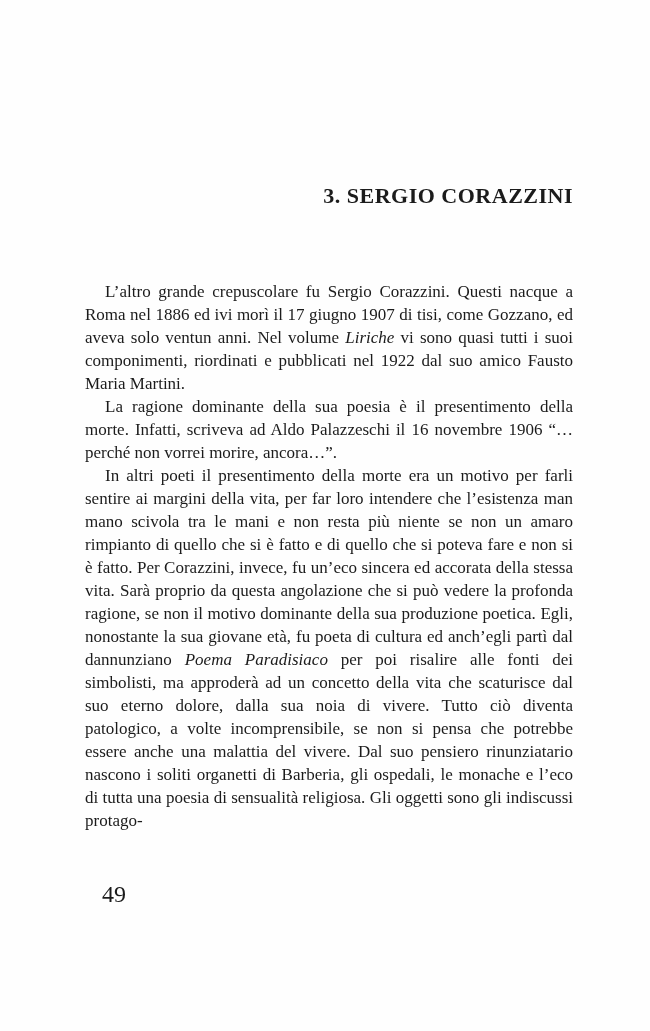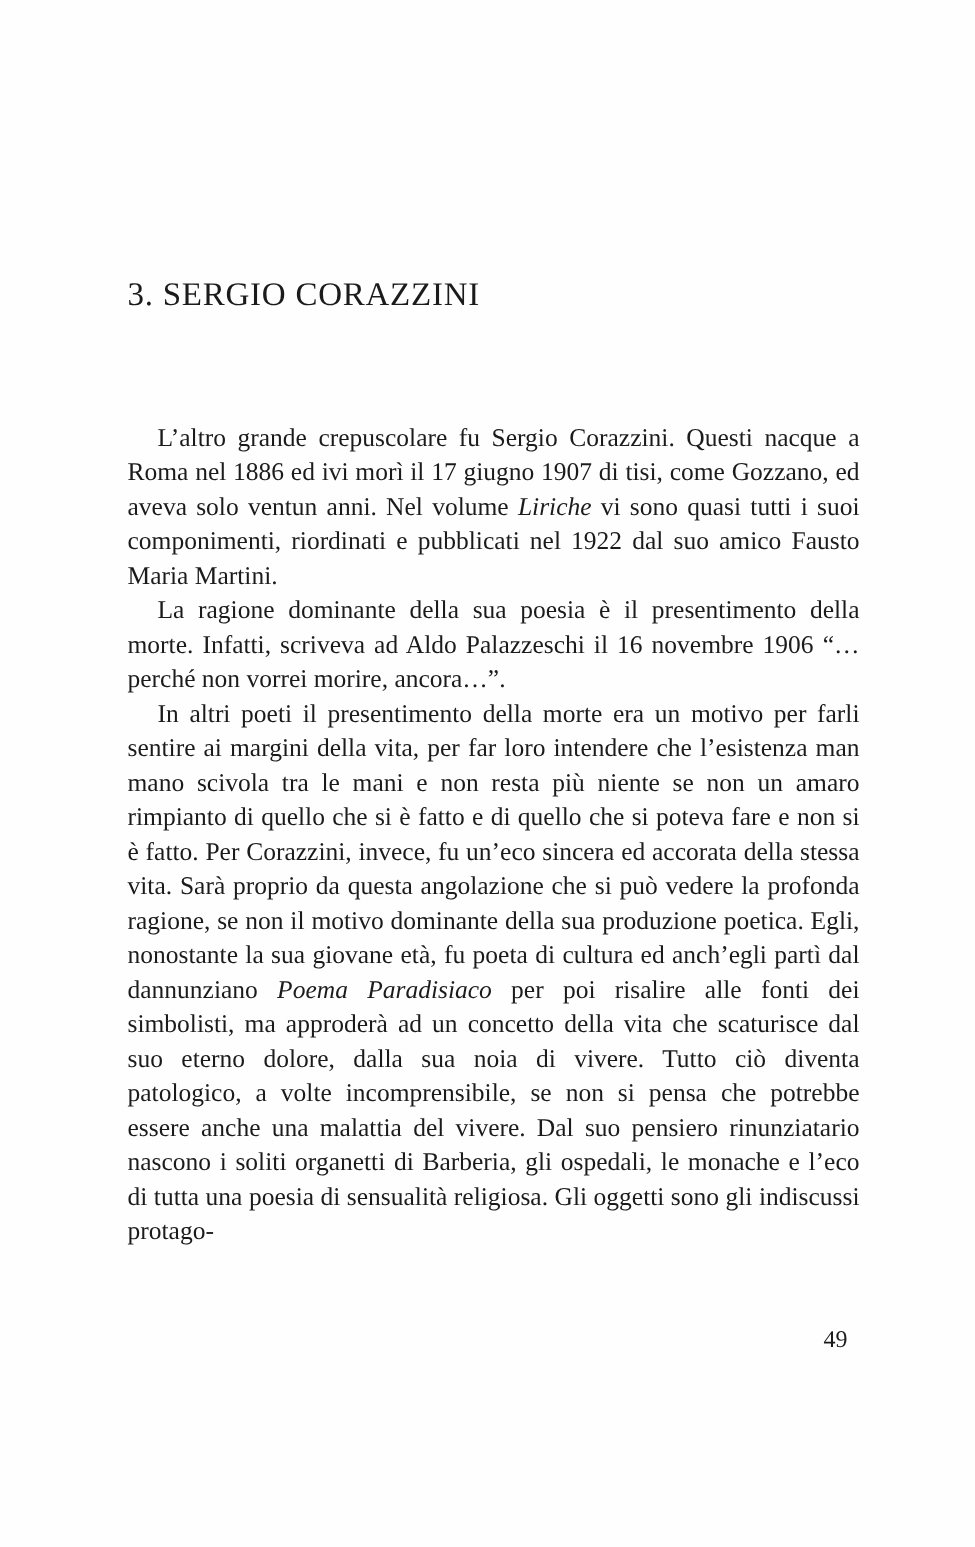--- a/index.html
+++ b/index.html
@@ -15,24 +15,24 @@
     font-family: "Liberation Serif", serif;
     color: #1b1b1b;
     overflow: hidden;
   }
   .chapter-title {
     position: absolute;
     top: 182px;
     left: 85px;
     width: 488px;
     margin: 0;
-    text-align: left;
+    text-align: right;
     font-size: 22px;
     line-height: 28px;
-    font-weight: 400;
+    font-weight: 700;
     letter-spacing: 0.5px;
     white-space: nowrap;
   }
   .page-body {
     position: absolute;
     left: 85px;
     top: 280px;
     width: 488px;
     font-size: 17px;
     line-height: 23px;
@@ -42,24 +42,24 @@
     margin: 0;
     padding: 0;
     text-indent: 20px;
   }
   .page-body .italic {
     font-style: italic;
   }
   .page-number {
     position: absolute;
     top: 883px;
-    left: 88px;
+    left: 102px;
     width: 477px;
-    text-align: right;
-    font-size: 16px;
+    text-align: left;
+    font-size: 24px;
     line-height: 22px;
   }
 </style>
 </head>
 <body>
 
 <div class="page">
   <h1 class="chapter-title">3. SERGIO CORAZZINI</h1>
 
   <div class="page-body">

